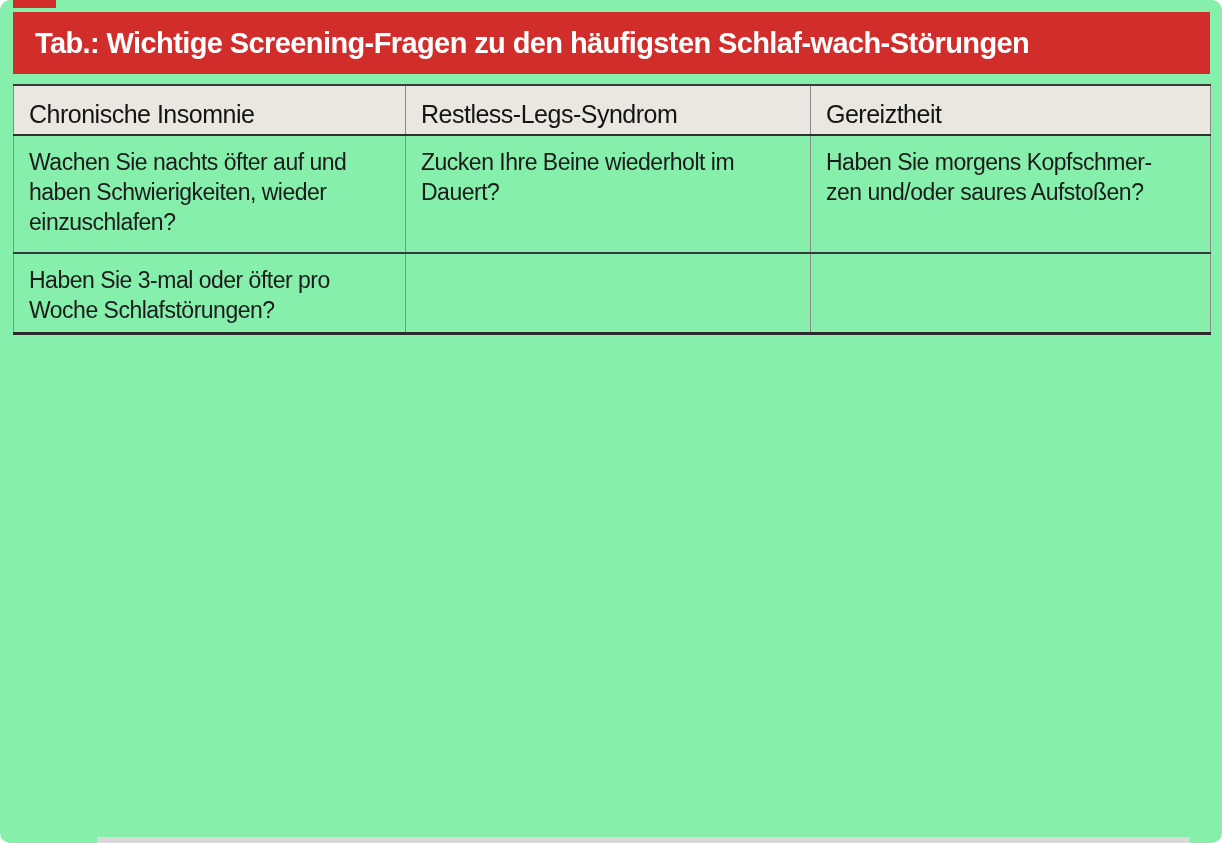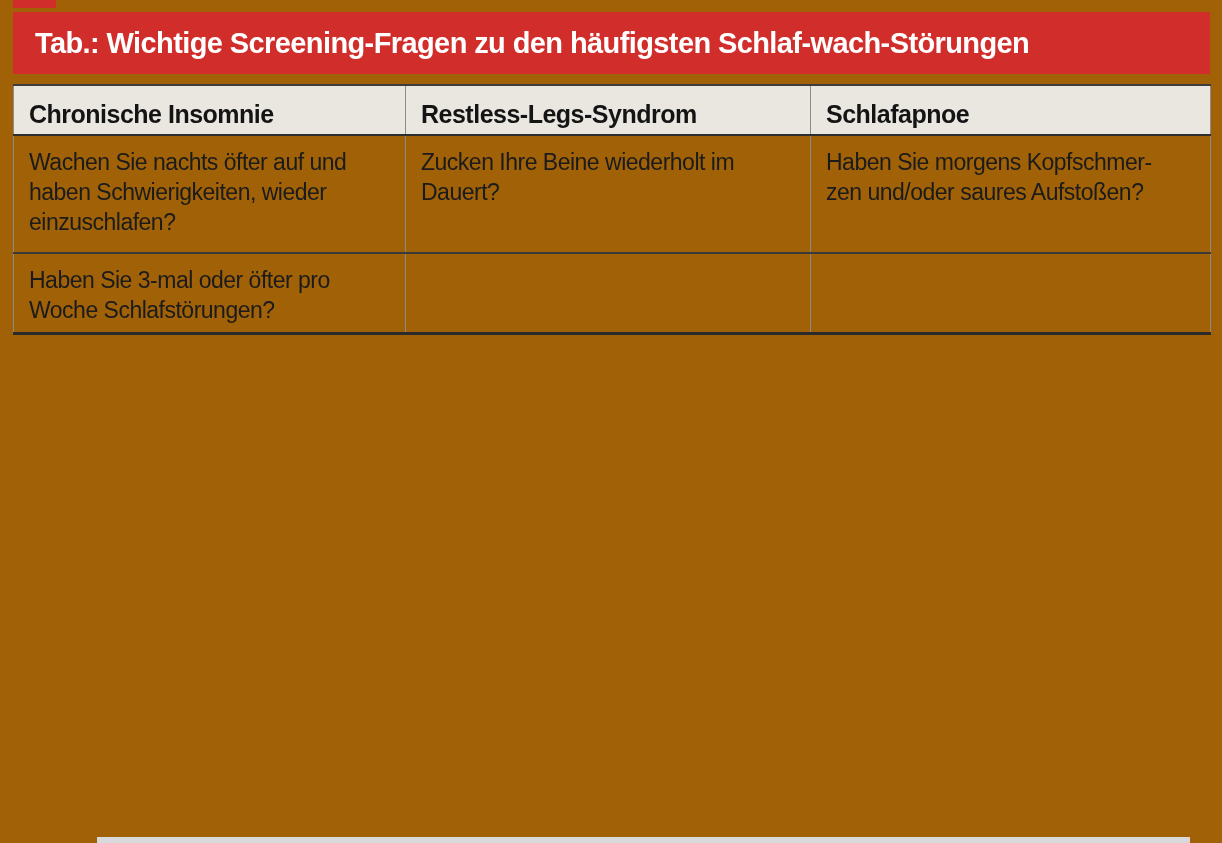--- a/index.html
+++ b/index.html
@@ -5,22 +5,23 @@
   html, body {
     margin: 0;
     padding: 0;
     background: #ffffff;
     font-family: "Liberation Sans", sans-serif;
   }
   .page {
     position: relative;
     width: 1222px;
     height: 843px;
-    background: #a16207;
+    background: #86efac;
     overflow: hidden;
+    border-radius: 10px;
   }
   
   .top-notch {
     position: absolute;
     left: 13px;
     top: 0;
     width: 43px;
     height: 8px;
     background: #d12e2b;
   }
@@ -75,21 +76,21 @@
   .screening-table th:first-child,
   .screening-table td:first-child {
     border-left: 1px solid #8c8c8c;
   }
   .screening-table th {
     height: 50px;
     background: #eae7e1;
     border-top: 2px solid #3c3c3c;
     border-bottom: 2px solid #2f2f2f;
     font-size: 25px;
-    font-weight: bold;
+    font-weight: normal;
     color: #141414;
     letter-spacing: -0.5px;
     padding: 9px 8px 0 15px;
     vertical-align: middle;
   }
   .screening-table td {
     border-bottom: 2px solid #3a3a3a;
     font-size: 23px;
     line-height: 30px;
     color: #1b1b1b;
@@ -117,21 +118,21 @@
   <table class="screening-table">
     <colgroup>
       <col class="c1">
         <col class="c2">
         <col class="c3">
     </colgroup>
     <thead>
       <tr>
         <th>Chronische Insomnie</th>
         <th>Restless-Legs-Syndrom</th>
-        <th>Schlafapnoe</th>
+        <th>Gereiztheit</th>
       </tr>
     </thead>
     <tbody>
       <tr class="r3">
         <td>Wachen Sie nachts öfter auf und
 haben Schwierigkeiten, wieder
 einzuschlafen?</td>
         <td>Zucken Ihre Beine wiederholt im
 Dauert?</td>
         <td>Haben Sie morgens Kopfschmer-

